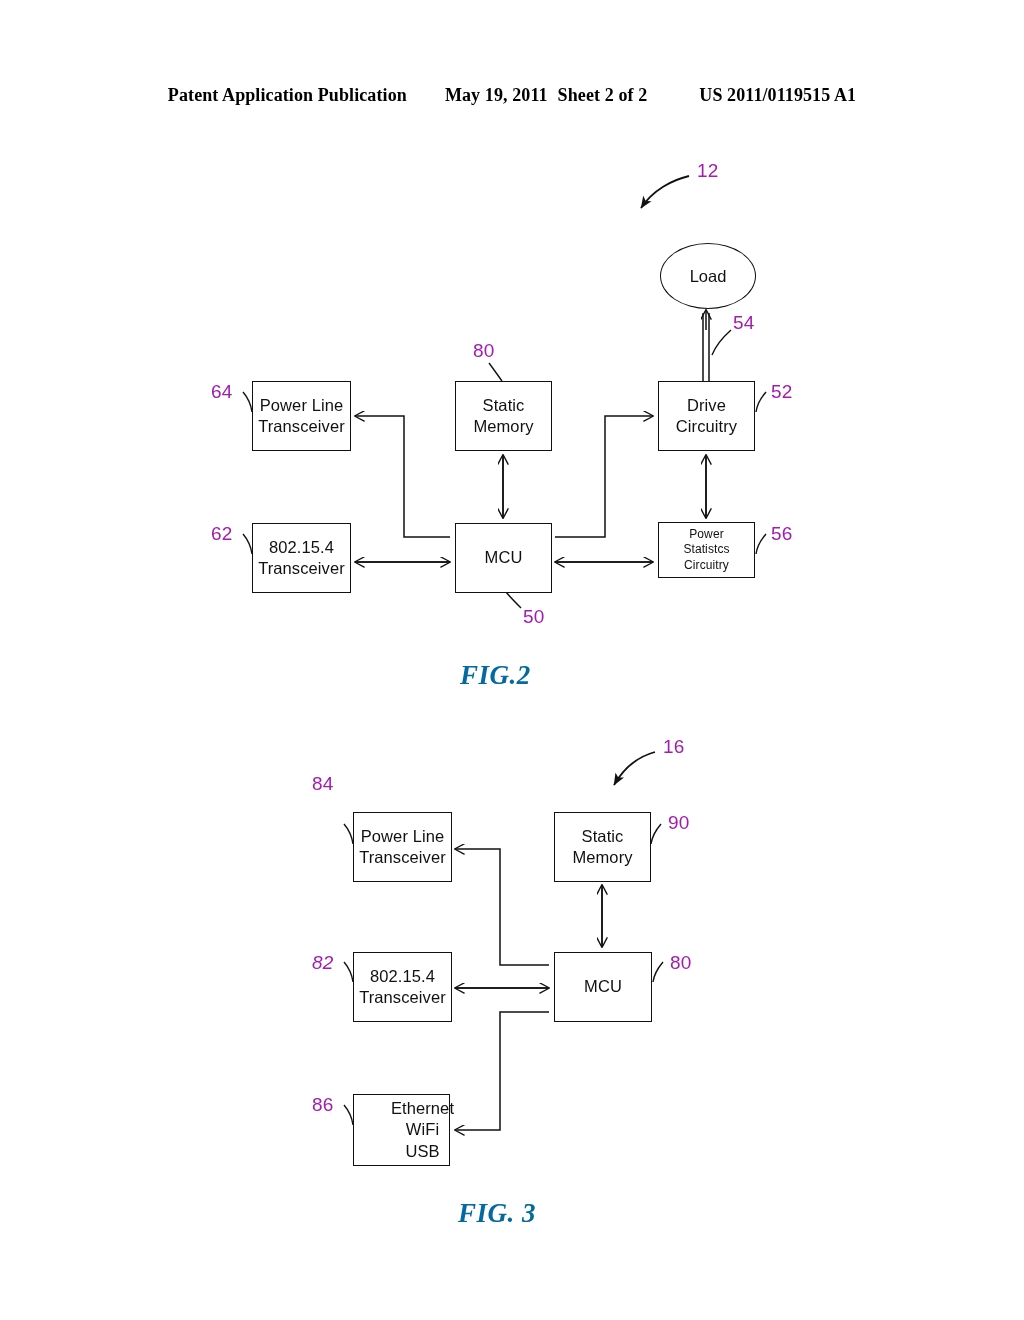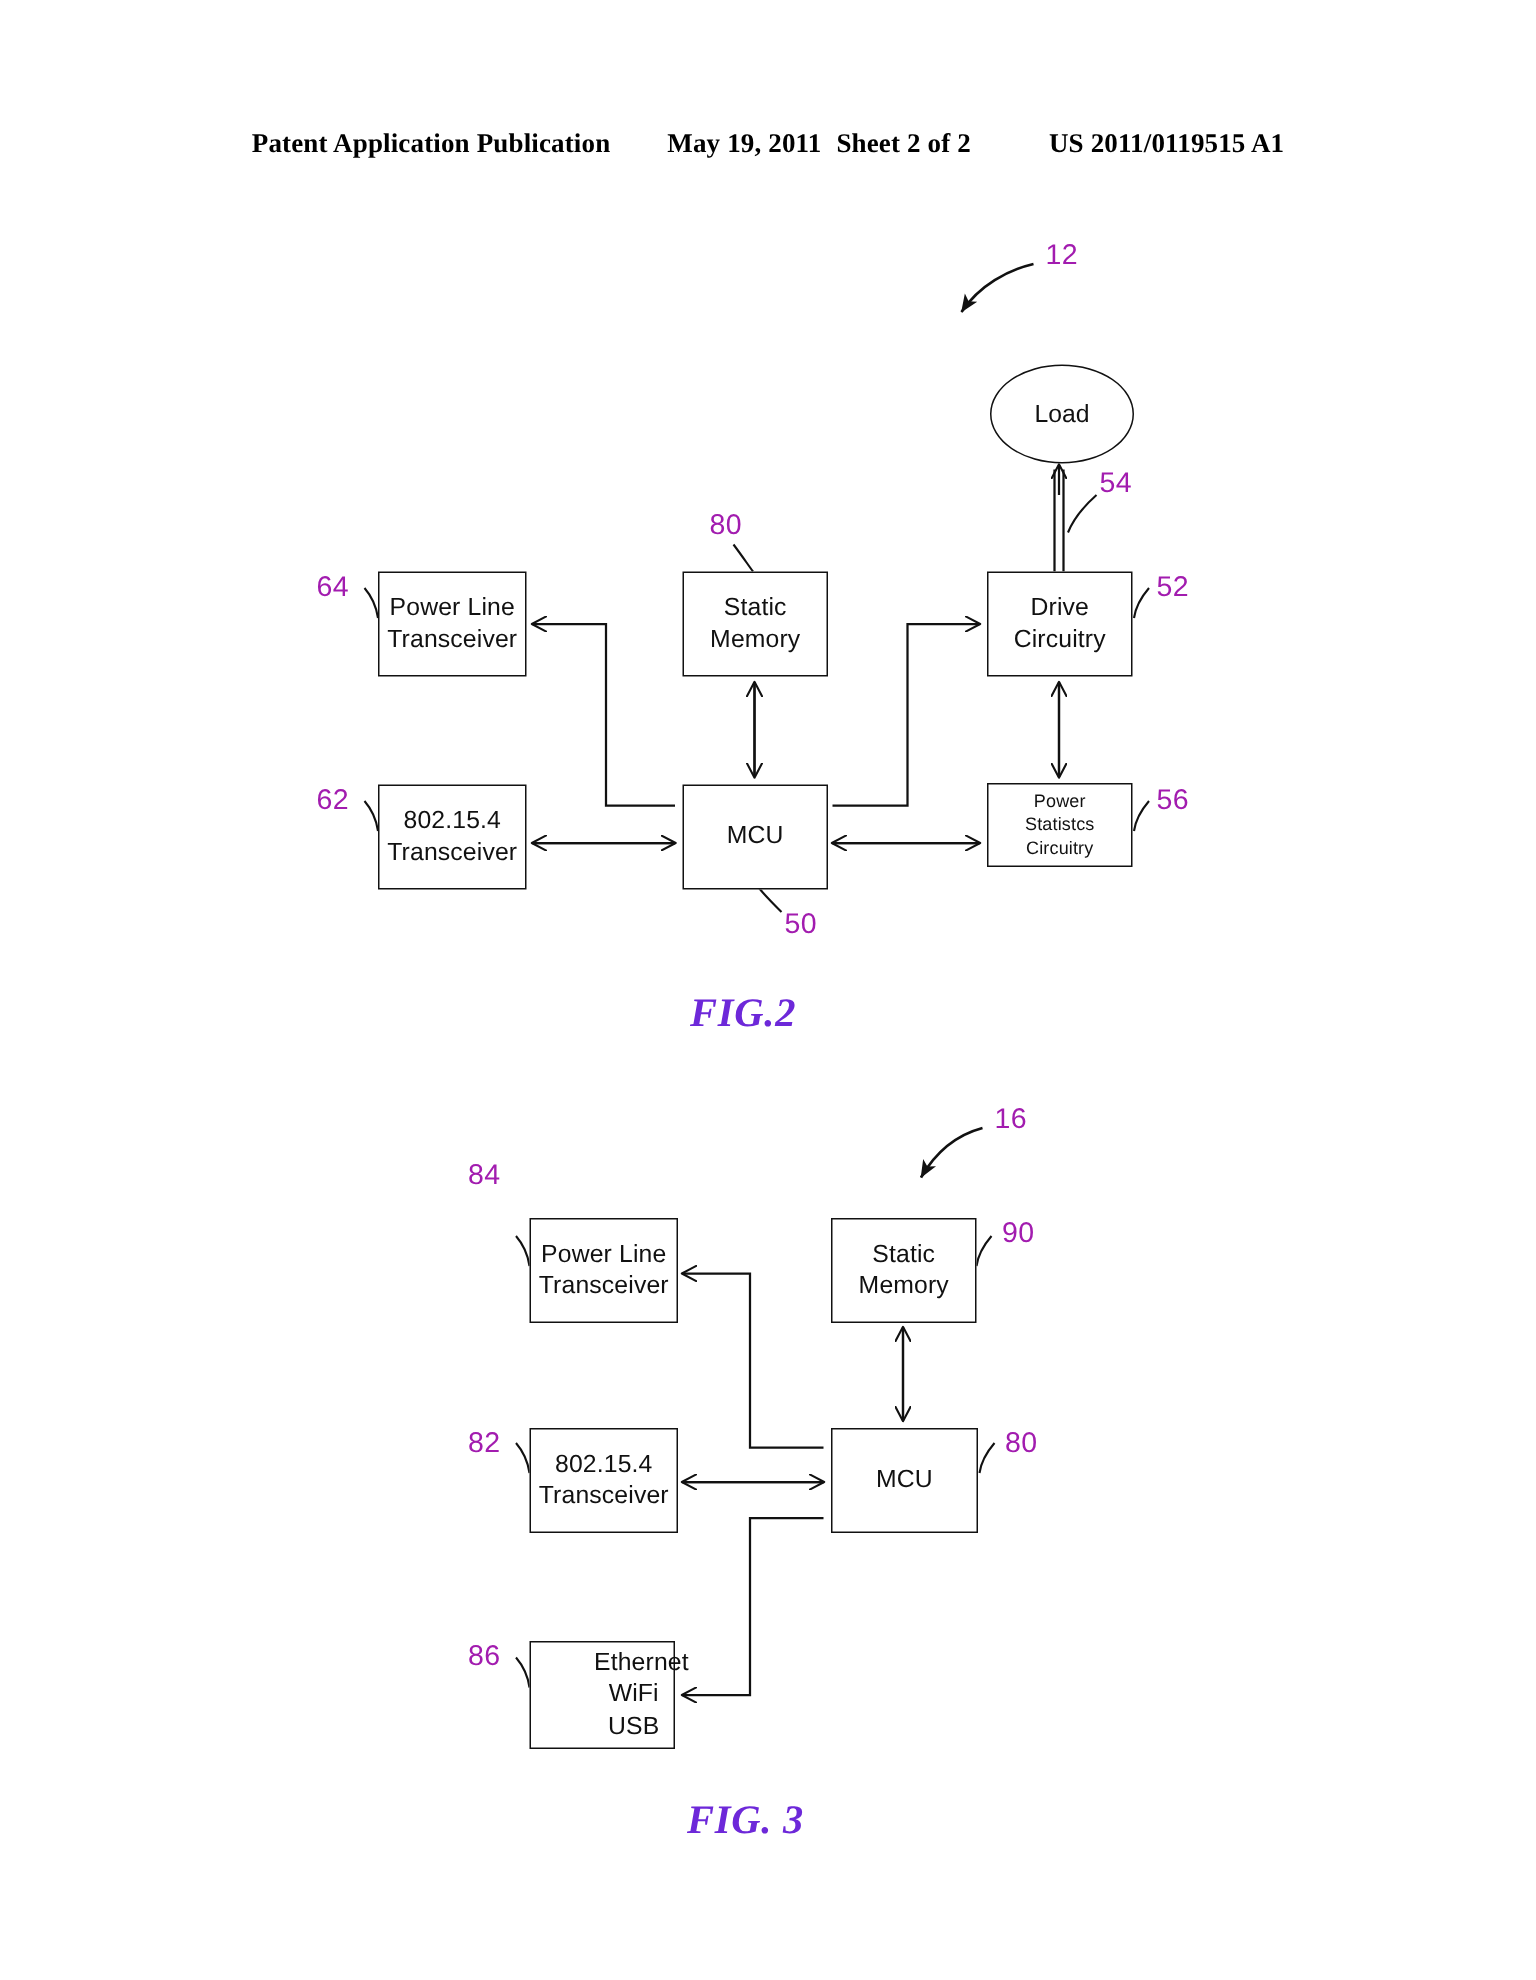--- a/index.html
+++ b/index.html
@@ -48,20 +48,21 @@
   }
 
   
   .node-box {
     position: absolute;
     box-sizing: border-box;
     border: 1.6px solid #111111;
     background: #ffffff;
     display: flex;
     flex-direction: column;
+    align-items: center;
     justify-content: center;
     font-size: 16.5px;
     line-height: 1.28;
     text-align: center;
     color: #111111;
     letter-spacing: 0.1px;
   }
   .node-box .ln { display: block; white-space: nowrap; }
 
   .node-ellipse {
@@ -86,21 +87,21 @@
     letter-spacing: 0.3px;
   }
 
   
   .fig-caption {
     position: absolute;
     font-family: "Liberation Serif", serif;
     font-style: italic;
     font-weight: bold;
     font-size: 27px;
-    color: #6d28d9;
+    color: #0369a1;
     white-space: nowrap;
     letter-spacing: 0.5px;
   }
 </style>
 </head>
 <body>
 
 <div id="page-header">
   <span class="hdr-left">Patent Application Publication</span>
   <span class="hdr-mid">
@@ -241,18 +242,18 @@
   <span class="ln">Static</span>
   <span class="ln">Memory</span>
 </div>
 
 <div class="node-box" style="left:554px; top:952px; width:98px; height:70px;">
   <span class="ln">MCU</span>
 </div>
 
 <div class="ref-num" style="left:663px; top:736px;">16</div>
 <div class="ref-num" style="left:312px; top:773px;">84</div>
-<div class="ref-num" style="left:312px; top:952px;">82</div>
+<div class="ref-num" style="left:312px; top:952px;font-style:italic;">82</div>
 <div class="ref-num" style="left:312px; top:1094px;">86</div>
 <div class="ref-num" style="left:668px; top:812px;">90</div>
 <div class="ref-num" style="left:670px; top:952px;">80</div>
 
 <div class="fig-caption" style="left:458px; top:1198px;">FIG. 3</div>
 
 </body></html>

